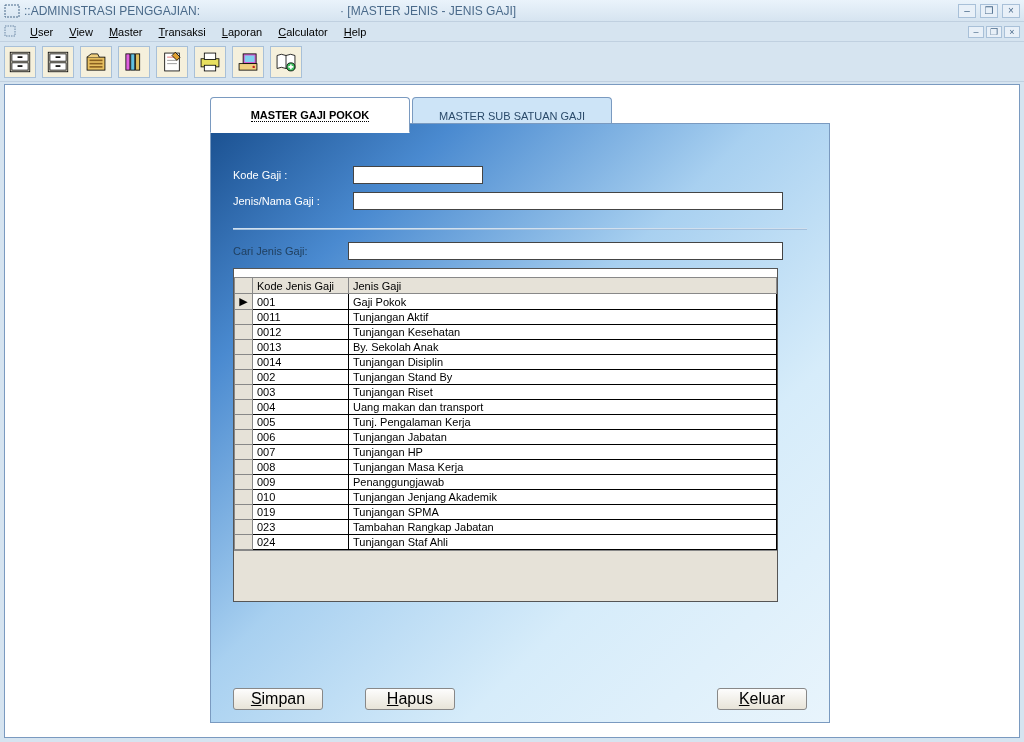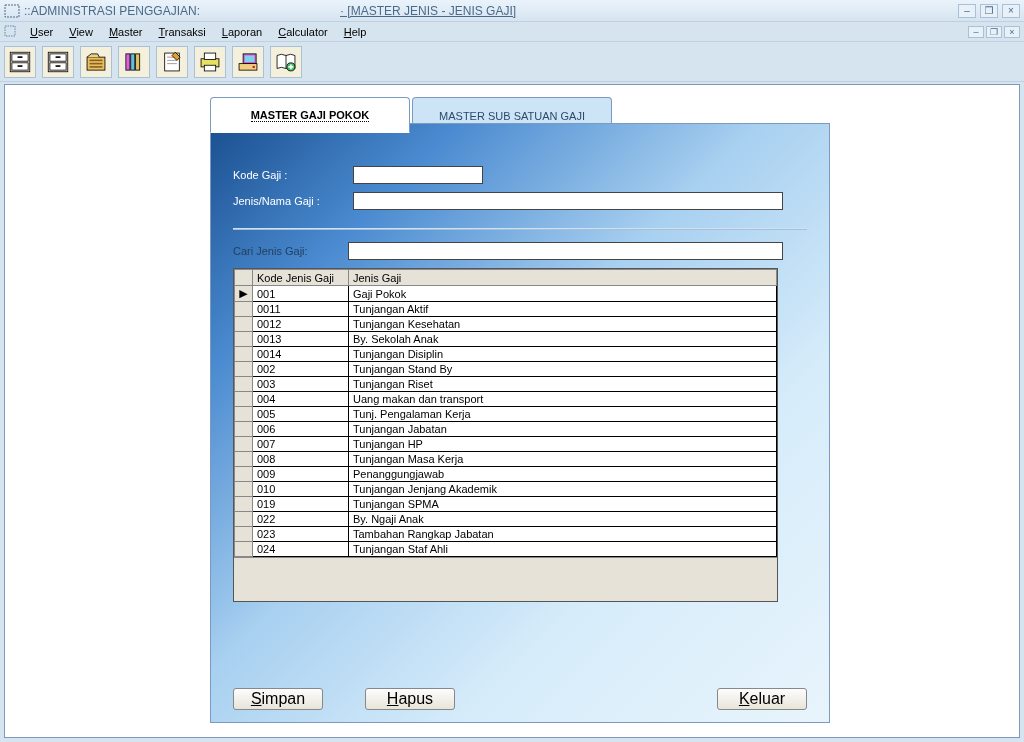--- a/index.html
+++ b/index.html
@@ -21,21 +21,21 @@
     color: #4a6a8a;
     font-size: 12px;
     border-bottom: 1px solid #c0d0e0;
   }
   .titlebar .app-icon {
     width: 16px; height: 16px; margin-right: 4px;
     display: flex; align-items: center; justify-content: center;
     font-size: 10px;
   }
   .titlebar .title-left { flex: 0 0 auto; }
-  .titlebar .title-right { margin-left: 140px; text-decoration: underline; }
+  .titlebar .title-right { margin-left: 140px; }
   .winbtns { margin-left: auto; display: flex; gap: 4px; }
   .winbtn {
     width: 18px; height: 14px;
     background: #e8f0f8;
     border: 1px solid #a8c0d8;
     display: flex; align-items: center; justify-content: center;
     font-size: 10px;
     color: #4a6a8a;
     cursor: pointer;
   }
@@ -161,20 +161,21 @@
     height: 334px;
     overflow: hidden;
     display: flex;
     flex-direction: column;
   }
   .grid {
     width: 100%;
     border-collapse: collapse;
     font-size: 11px;
     table-layout: fixed;
+    margin-top: 8px;
   }
   .grid th {
     background: #e6e2d8;
     border: 1px solid #888;
     padding: 1px 4px;
     text-align: left;
     font-weight: normal;
     height: 16px;
   }
   .grid td {
@@ -429,25 +430,20 @@
                 <td class="col-code">010</td>
                 <td>Tunjangan Jenjang Akademik</td>
               </tr>
               <tr>
                 <td class="rowsel"></td>
                 <td class="col-code">019</td>
                 <td>Tunjangan SPMA</td>
               </tr>
               <tr>
                 <td class="rowsel"></td>
-                <td class="col-code">022</td>
-                <td>By. Ngaji Anak</td>
-              </tr>
-              <tr>
-                <td class="rowsel"></td>
                 <td class="col-code">023</td>
                 <td>Tambahan Rangkap Jabatan</td>
               </tr>
               <tr>
                 <td class="rowsel"></td>
                 <td class="col-code">024</td>
                 <td>Tunjangan Staf Ahli</td>
               </tr>
             </tbody>
         </table>

